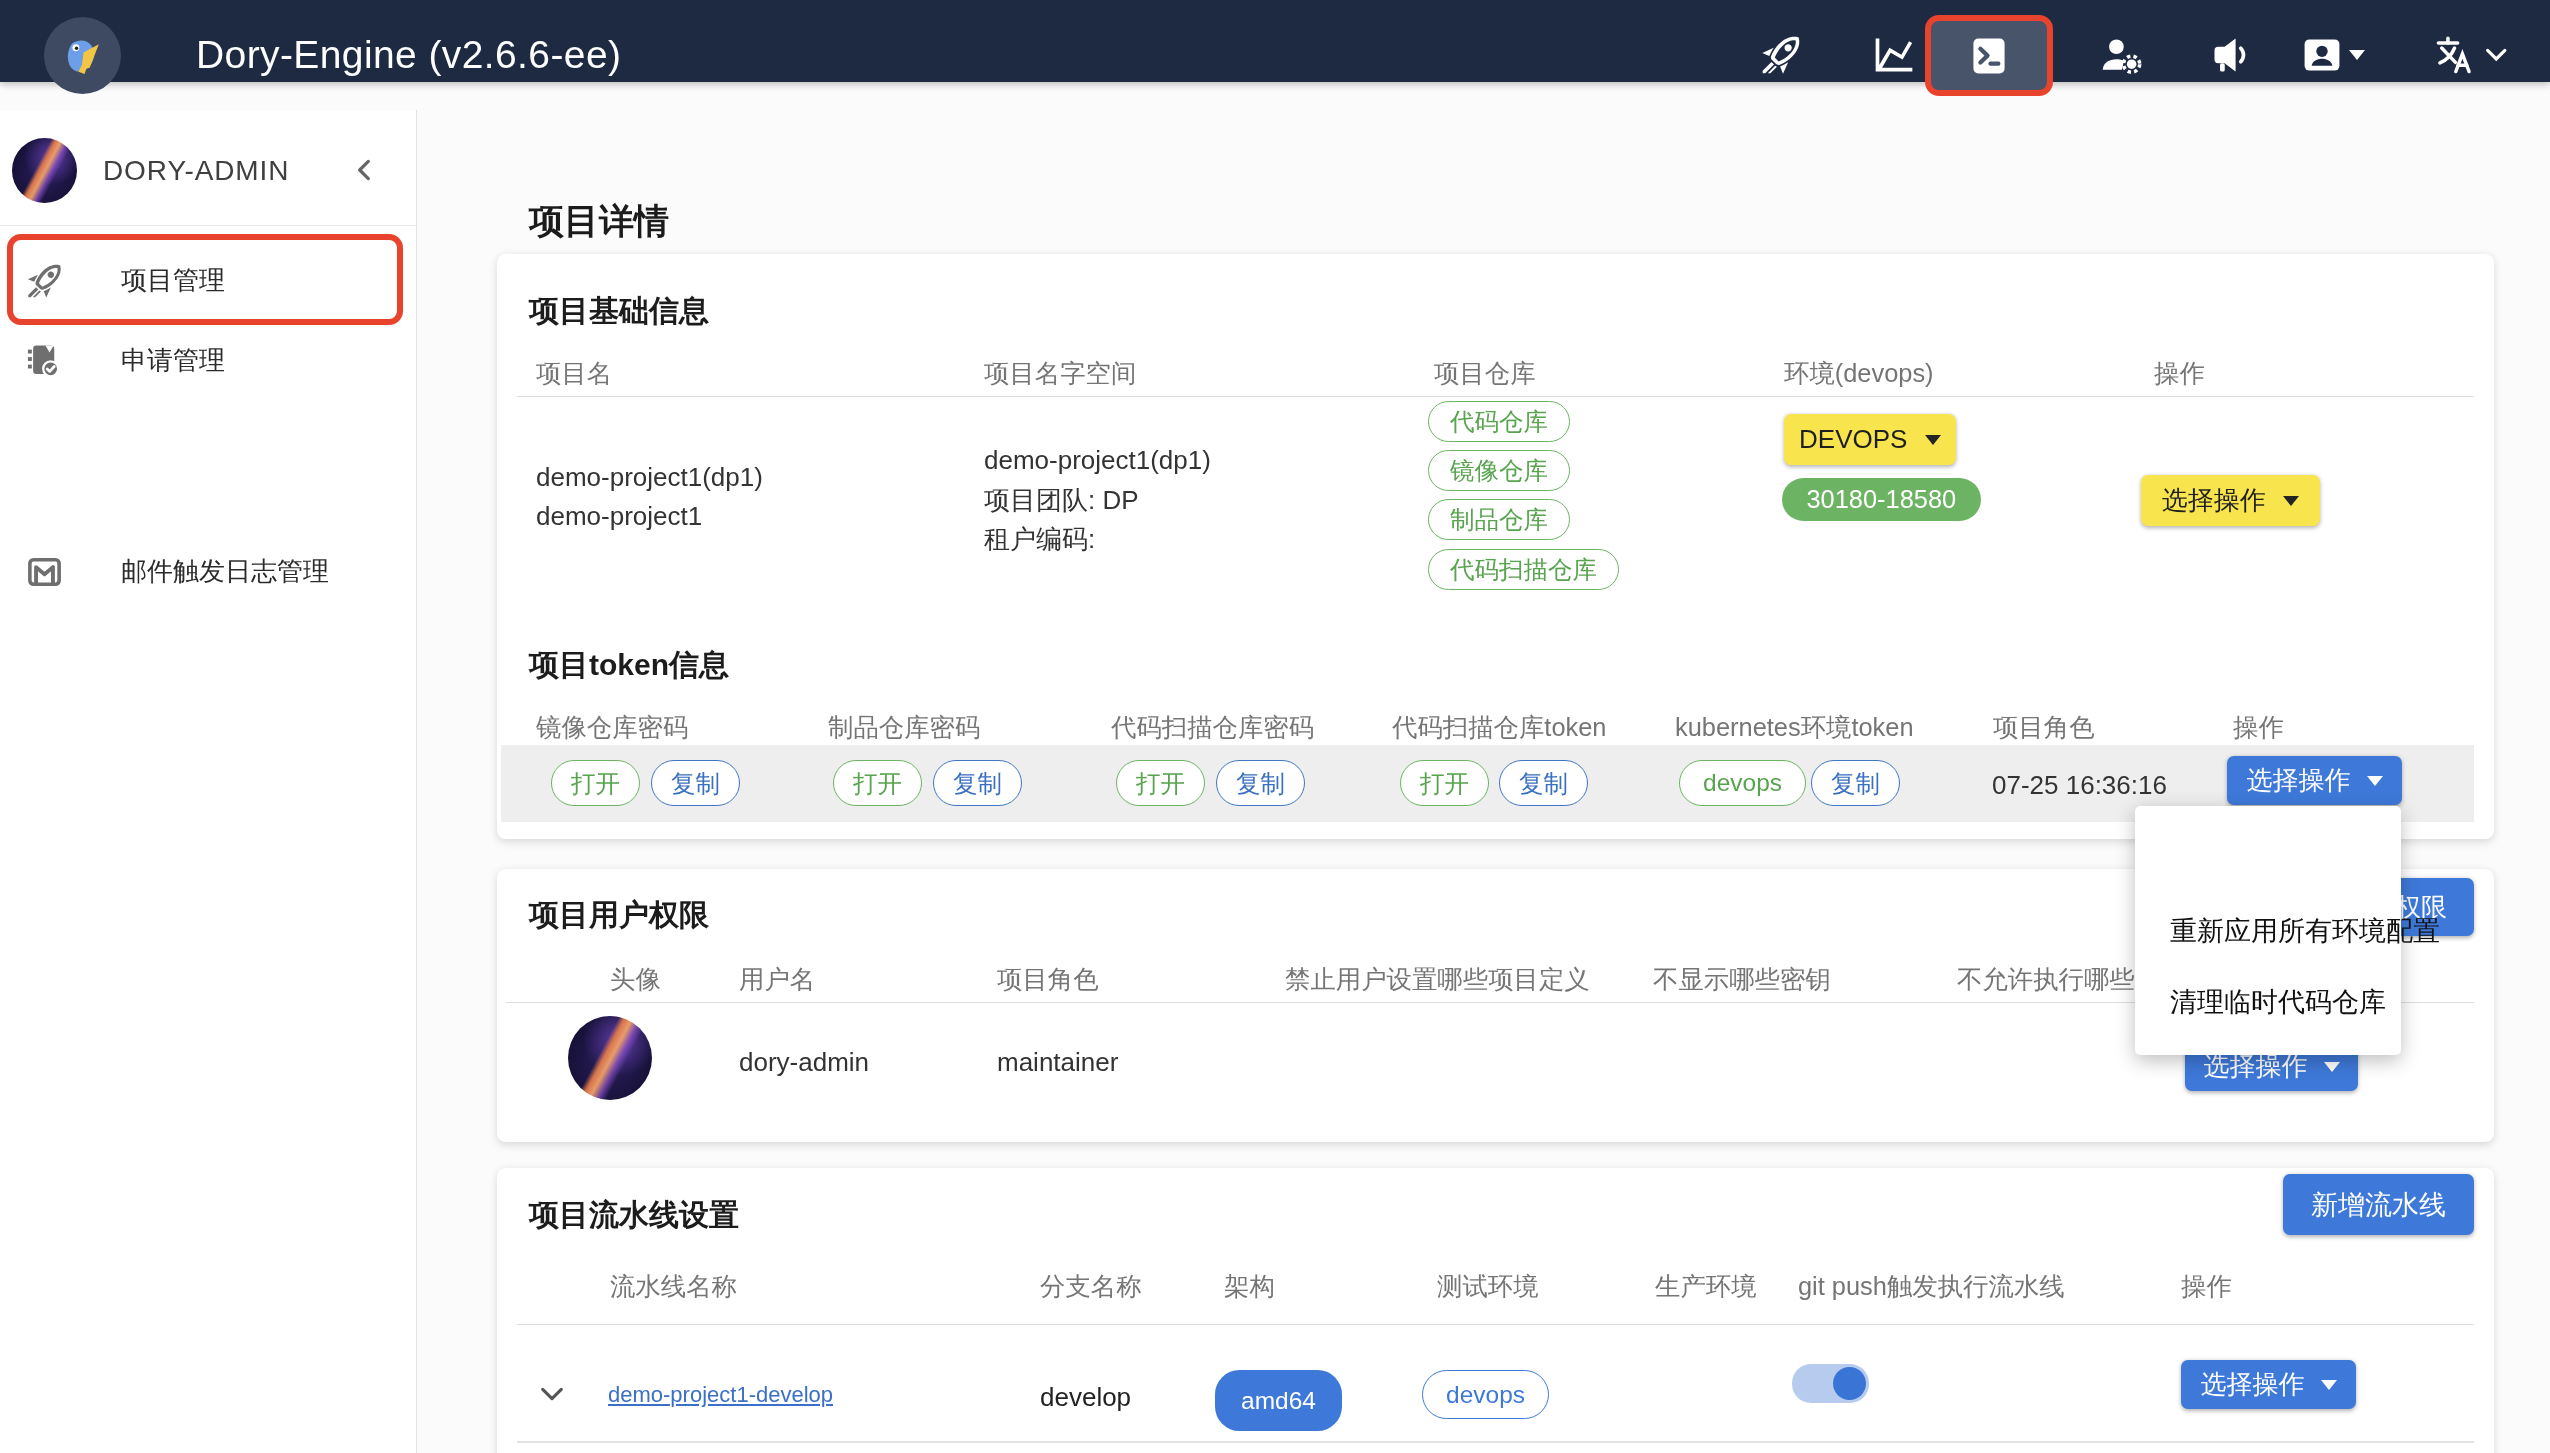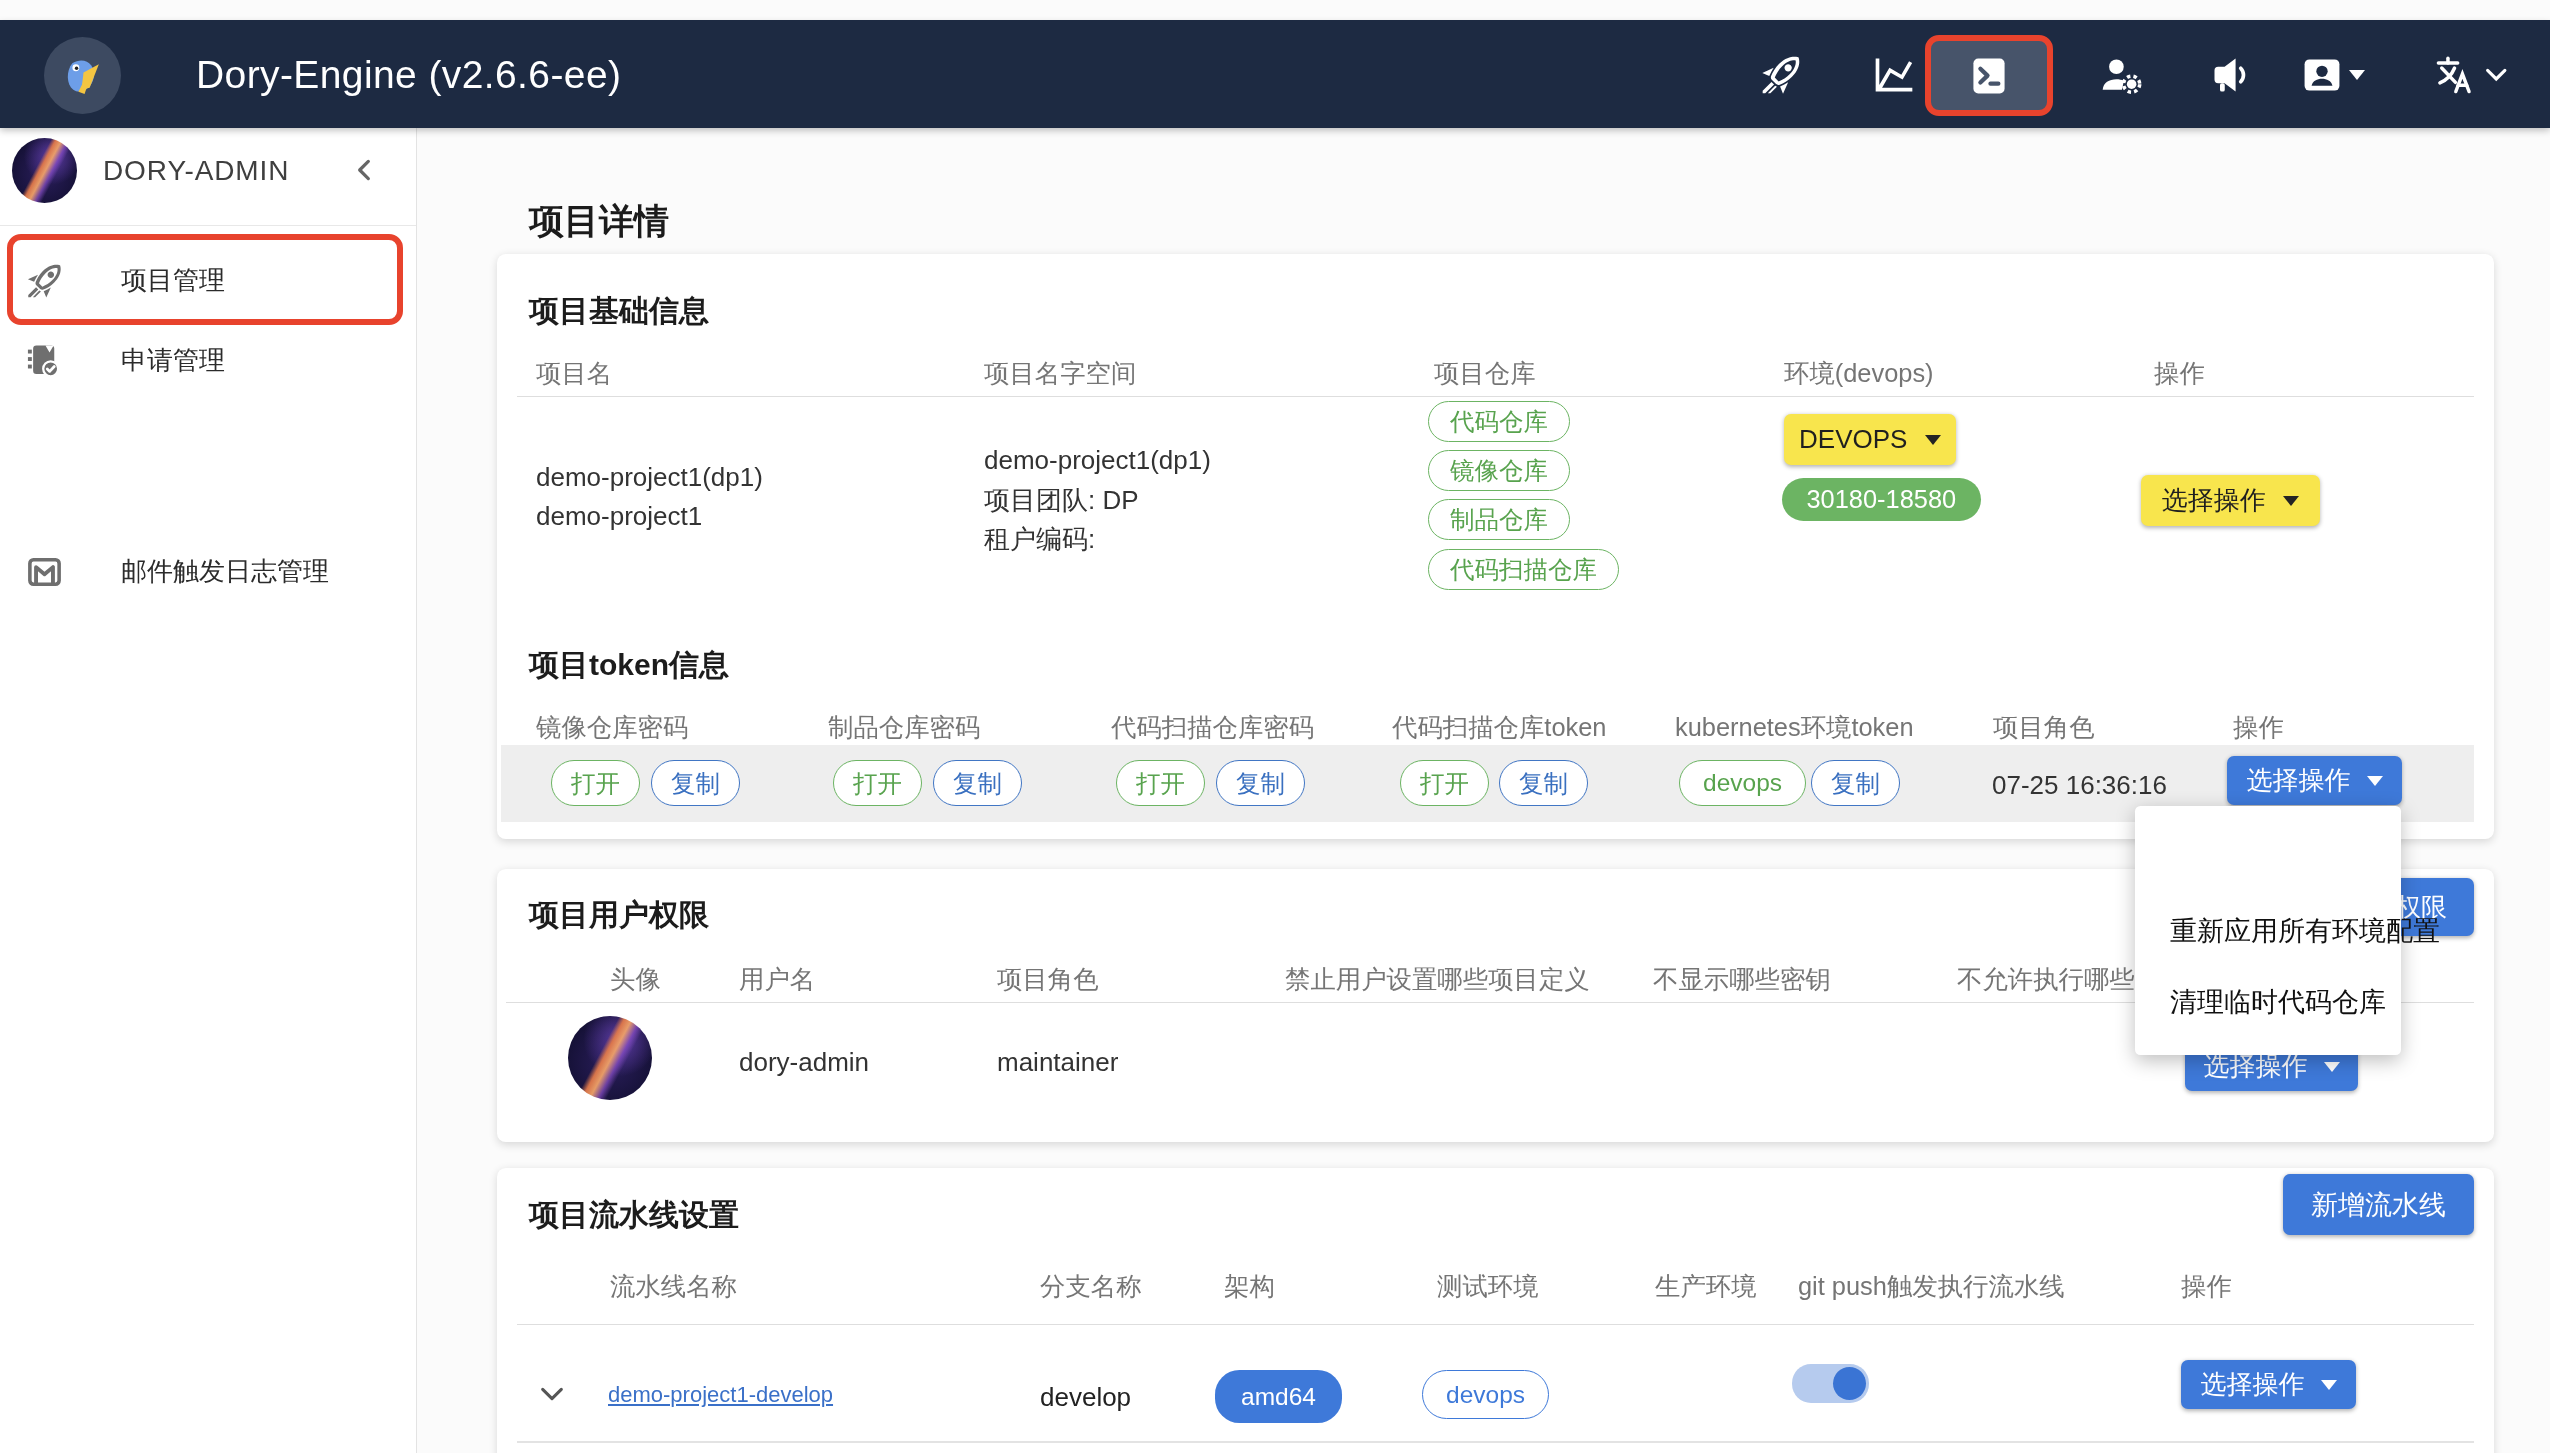--- a/index.html
+++ b/index.html
@@ -5,22 +5,22 @@
   * { margin:0; padding:0; box-sizing:border-box; }
   html,body { width:2550px; height:1454px; }
   body {
     font-family:"Liberation Sans","DejaVu Sans",sans-serif;
     background:#fbfbfb; color:#333; overflow:hidden;
   }
   .app { position:relative; width:2550px; height:1454px; overflow:hidden; }
   .abs { position:absolute; }
 
   
-  .topbar { position:absolute; inset:0 0 auto 0; height:108px; background:#1d2a42;
-            box-shadow:0 2.6px 7px rgba(0,0,0,.25); z-index:50;margin-top:20px; }
+  .topbar { position:absolute; inset:0 0 auto 0; height:82px; background:#1d2a42;
+            box-shadow:0 2.6px 7px rgba(0,0,0,.25); z-index:50; }
   .logo-circle { position:absolute; left:44px; top:16.6px; width:77px; height:77px;
                  border-radius:50%; background:#3d4a61; display:flex; align-items:center; justify-content:center; }
   .app-title { position:absolute; left:196px; top:0; height:110px; line-height:110px;
                color:#fff; font-size:39px; letter-spacing:0.4px; }
   .htool { position:absolute; top:55px; transform:translateY(-50%); width:46px; height:46px;
            color:#fff; display:flex; align-items:center; justify-content:center; cursor:pointer; }
   .htool svg { width:44px; height:44px; }
   .terminal-box { position:absolute; left:1925px; top:15px; width:128px; height:81px;
                   background:#47546a; border:6.1px solid #e8432d; border-radius:14px;
                   display:flex; align-items:center; justify-content:center; }
@@ -79,21 +79,21 @@
   .cb-green { border:1.8px solid #6cb463; color:#58a34e; }
   .cb-blue  { border:1.8px solid #4176c4; color:#3a70c0; }
 
   .dropdown { position:absolute; left:2135px; top:806px; width:266px; height:249px; background:#fff;
               border-radius:5.3px; box-shadow:0 5.3px 19px rgba(0,0,0,.25); z-index:60; }
   .dd-item { position:absolute; left:0; width:266px; height:77px; display:flex; align-items:center;
              padding-left:35px; font-size:27px; color:#111; cursor:pointer; white-space:nowrap; }
 
   .user-avatar { position:absolute; left:568px; top:1016px; width:84px; height:84px; border-radius:50%; }
 
-  .pill-blue { position:absolute; height:53px; border-radius:24.5px; background:#3e79d9; color:#fff;
+  .pill-blue { position:absolute; height:61px; border-radius:24.5px; background:#3e79d9; color:#fff;
                font-size:24.5px; display:inline-flex; align-items:center; padding:0 26px; }
   .pill-outline { position:absolute; height:49px; border-radius:24.5px; border:1.8px solid #3e79d9;
                   color:#3e79d9; background:#fff; font-size:24.5px; display:inline-flex;
                   align-items:center; padding:0 23px; }
   .link { position:absolute; font-size:22px; color:#3a70c8; text-decoration:underline; cursor:pointer; white-space:nowrap; }
   .toggle-track { position:absolute; left:1792px; top:1364px; width:77px; height:39px;
                   border-radius:19px; background:#b6cbee; cursor:pointer; }
   .toggle-knob { position:absolute; right:2.6px; top:2.6px; width:33px; height:33px; border-radius:50%;
                  background:#3a74d4; }
   .row-chevron { position:absolute; left:536px; top:1378px; width:32px; height:32px; color:#555; cursor:pointer; }

